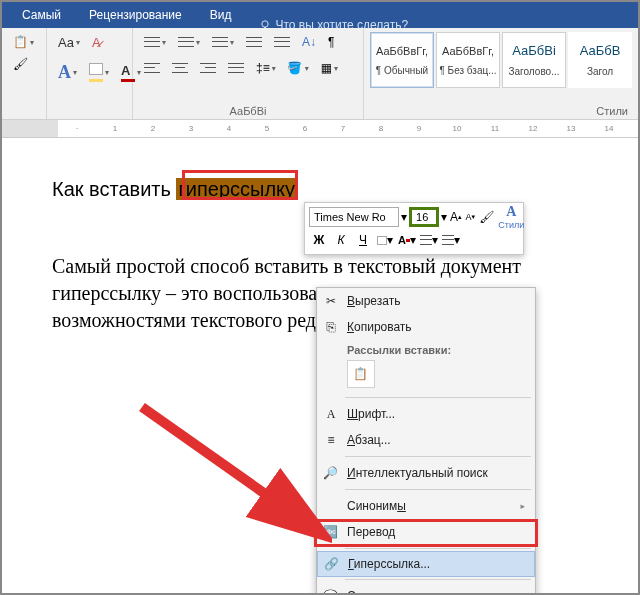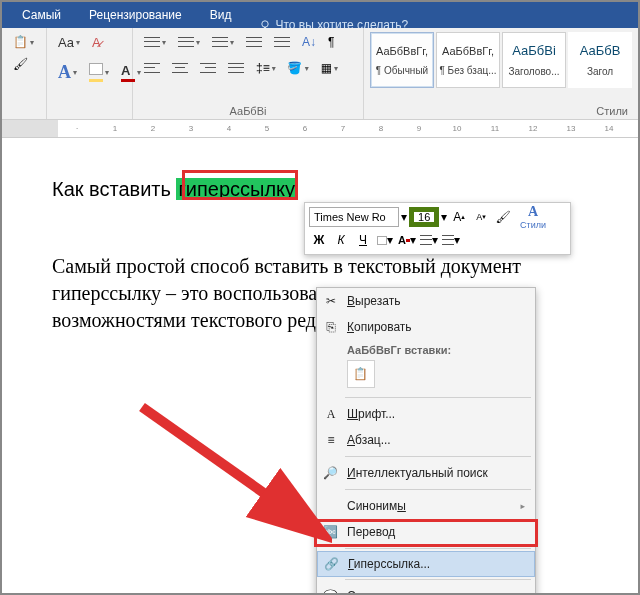--- a/index.html
+++ b/index.html
@@ -27,26 +27,26 @@
 .sty-prev { font-size: 11px; color: #333; }
 .sty-name { font-size: 10px; color: #444; margin-top: 8px; }
 .sty-blue { color: #0c4a6e; font-size: 13px; }
 .ruler { height: 18px; background: #fff; border-bottom: 1px solid #ccc; position: relative; font-size: 8px; color: #888; }
 .ruler-dark { position: absolute; left: 0; top: 0; bottom: 0; width: 56px; background: #e0e0e0; }
 .ruler-ticks { position: absolute; left: 56px; right: 0; top: 0; bottom: 0; display: flex; align-items: center; }
 .ruler-ticks span { display: inline-block; width: 38px; text-align: center; }
 .page { padding: 40px 50px 0 50px; background: #fff; position: relative; height: 460px; }
 .doc-title { font-size: 20px; font-family: "Times New Roman", serif; color: #000; }
 .doc-body { font-size: 20px; font-family: "Times New Roman", serif; color: #000; margin-top: 52px; line-height: 1.35; }
-.sel-word { background: #22c55e; padding: 0 2px; }
+.sel-word { background: #a16207; padding: 0 2px; }
 .hl-box { border: 3px solid #e03030; position: absolute; pointer-events: none; }
 .minitoolbar { position: absolute; background: #fff; border: 1px solid #c8c8c8; box-shadow: 0 2px 6px rgba(0,0,0,.25); padding: 4px; font-size: 12px; }
 .minitoolbar .row { display: flex; align-items: center; gap: 2px; }
 .mt-inp { width: 90px; height: 20px; border: 1px solid #aaa; font-size: 11px; padding: 0 4px; }
-.mt-sz { width: 30px; height: 20px; border: 5px solid #4d7c0f; font-size: 11px; padding: 0 4px; }
+.mt-sz { width: 30px; height: 20px; border: 3px solid #4d7c0f; font-size: 11px; padding: 0 4px; }
 .mt-b { width: 20px; height: 20px; display: flex; align-items: center; justify-content: center; border: 1px solid transparent; cursor: pointer; font-size: 12px; }
 .ctx { position: absolute; background: #f4f4f4; border: 1px solid #bcbcbc; box-shadow: 0 3px 8px rgba(0,0,0,.3); width: 220px; font-size: 12px; }
 .ctx-item { display: flex; align-items: center; height: 26px; padding: 0 8px 0 30px; position: relative; cursor: pointer; color: #222; }
 .ctx-item.hover { background: #cddff2; border: 1px solid #9ebde0; height: 26px; margin: -1px 0; }
 .ctx-ico { position: absolute; left: 6px; width: 16px; height: 16px; display: flex; align-items: center; justify-content: center; font-size: 12px; }
 .ctx-sep { height: 1px; background: #d0d0d0; margin: 3px 4px 3px 28px; }
 .ctx-head { font-size: 11px; color: #666; padding: 4px 8px 2px 30px; font-weight: bold; }
 .ctx-sub { font-size: 9px; color: #888; position: absolute; right: 10px; }
 .ctx-paste { padding: 2px 8px 6px 30px; }
 .ctx-paste-ico { width: 28px; height: 28px; border: 1px solid #d0d0d0; background: #fff; display: inline-flex; align-items: center; justify-content: center; cursor: pointer; }
@@ -245,21 +245,21 @@
 
 <div class="page">
   <div class="doc-title">
     <span>Как вставить </span><span class="sel-word">гиперссылку</span>
   </div>
   <div class="doc-body">Самый простой способ вставить в текстовый документ гиперссылку – это воспользоваться встроенными возможностями текстового редактора «Microsoft Word».</div>
 
   <div class="hl-box" style="left:180px;top:32px;width:116px;height:30px"></div>
 </div>
 
-<div class="minitoolbar" style="left:302px;top:200px;width:267px">
+<div class="minitoolbar" style="left:302px;top:200px;width:220px">
   <div class="row">
     <input class="mt-inp" value="Times New Ro" style="">
     <span class="dd">▾</span>
     <input class="mt-sz" value="16" style="">
     <span class="dd">▾</span>
     <div class="mt-b">A<sup style="font-size:7px">▴</sup></div>
     <div class="mt-b">
         <span style="font-size:9px">A</span>
         <sup style="font-size:7px">▾</sup>
       </div>
@@ -305,21 +305,21 @@
 
 <div class="ctx" style="left:314px;top:285px">
   <div class="ctx-item">
     <span class="ctx-ico">✂</span>
     <span><span class="uline">В</span>ырезать</span>
   </div>
   <div class="ctx-item">
     <span class="ctx-ico">⎘</span>
     <span><span class="uline">К</span>опировать</span>
   </div>
-  <div class="ctx-head">АаБбВвГг вставки:</div>
+  <div class="ctx-head">Рассылки вставки:</div>
   <div class="ctx-paste">
     <div class="ctx-paste-ico">
         <span>📋</span>
       </div>
   </div>
   <div class="ctx-sep"></div>
   <div class="ctx-item">
     <span class="ctx-ico" style="font-family:serif">A</span>
     <span><span class="uline">Ш</span>рифт...</span>
   </div>

